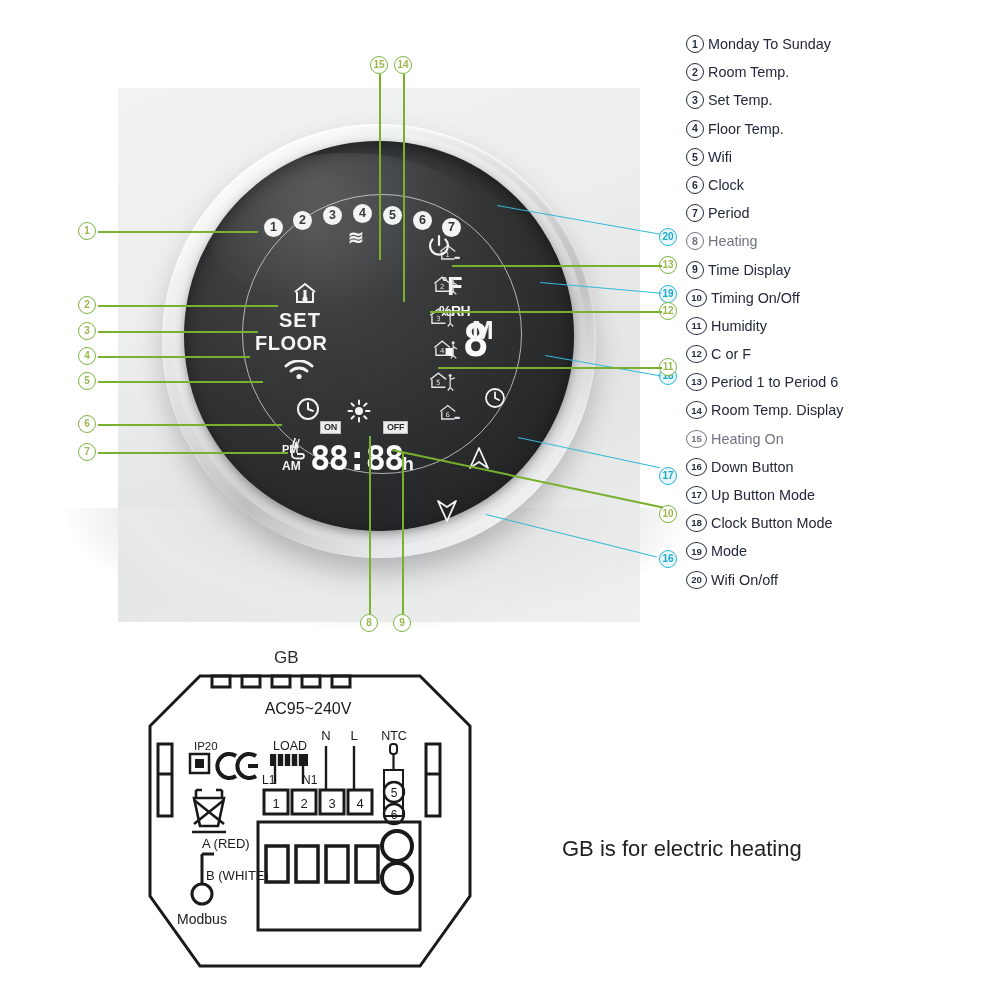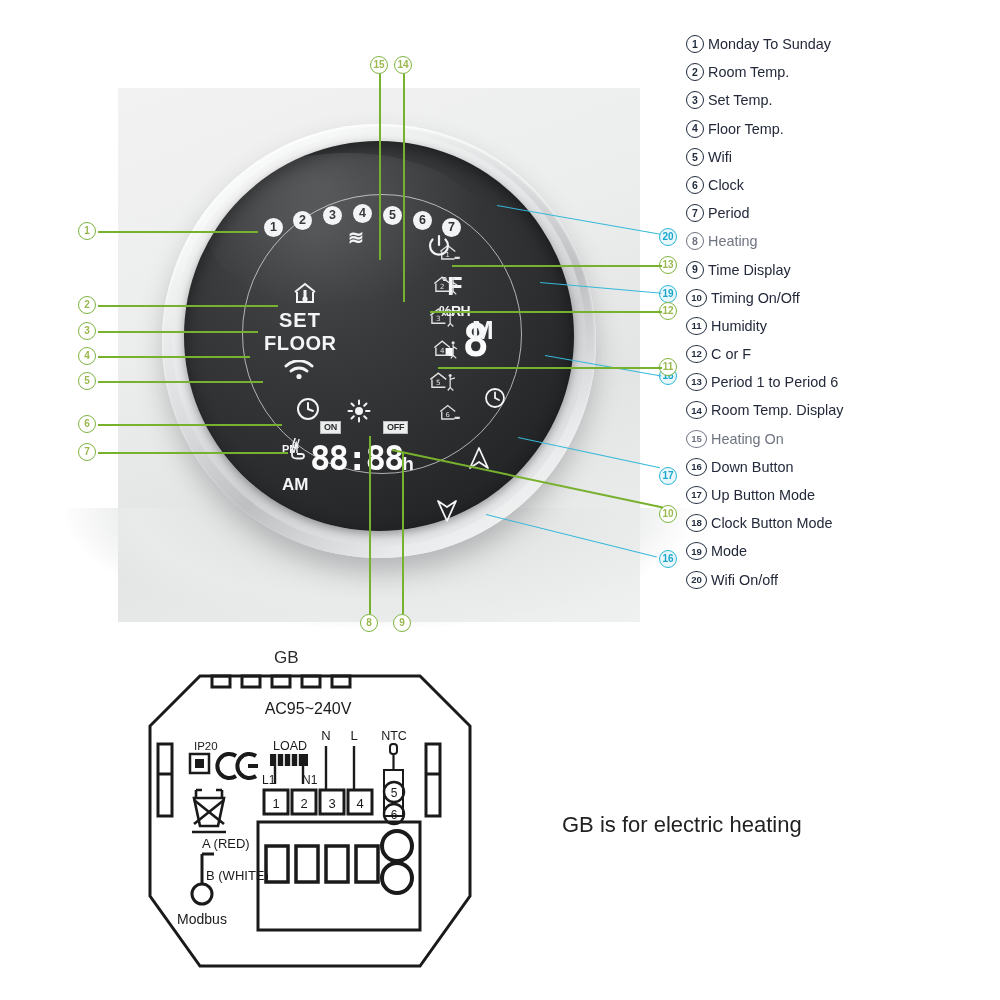--- a/index.html
+++ b/index.html
@@ -55,21 +55,21 @@
   #day-row .day{
     position:absolute;width:19px;height:19px;border-radius:50%;
     background:#f2f3f4;color:#2b2c2e;font-size:12.5px;font-weight:bold;
     display:flex;align-items:center;justify-content:center;line-height:1;
   }
   #heat-wave{
     position:absolute;font-size:19px;color:#f2f3f4;font-weight:bold;letter-spacing:-1px;
   }
   #room-temp-icon{position:absolute;left:108px;top:140px;}
   #set-label{position:absolute;left:95px;top:168px;font-size:20px;font-weight:bold;letter-spacing:1px;}
-  #floor-label{position:absolute;left:80px;top:191px;font-size:20px;font-weight:bold;letter-spacing:0.5px;}
+  #floor-label{position:absolute;left:71px;top:191px;font-size:20px;font-weight:bold;letter-spacing:0.5px;}
   #wifi-icon{position:absolute;left:100px;top:219px;}
   #clock-icon-lcd{position:absolute;left:112px;top:256px;}
   #flame-icon{position:absolute;left:104px;top:295px;}
   #big-digits{
     position:absolute;left:140px;top:128px;
     font-family:"DejaVu Sans Mono",monospace;
     font-size:92px;font-weight:bold;letter-spacing:-2px;line-height:1;
     color:#fbfbfc;text-shadow:0 0 6px rgba(255,255,255,0.25);
   }
   #unit-f{position:absolute;left:258px;top:131px;font-size:25px;font-weight:bold;}
@@ -77,21 +77,21 @@
   #rh-label{position:absolute;left:255px;top:162px;font-size:14px;font-weight:bold;letter-spacing:-0.5px;}
   #decimal-digit{
     position:absolute;left:252px;top:178px;
     font-family:"DejaVu Sans Mono",monospace;font-size:44px;font-weight:bold;line-height:1;color:#fbfbfc;
   }
   #sun-icon{position:absolute;left:163px;top:258px;}
   #period-col{position:absolute;left:244px;top:100px;width:60px;}
   .period-icon{position:relative;margin-bottom:6px;height:26px;}
   #time-row{position:absolute;left:126px;top:300px;}
   #pm-label{position:absolute;left:-28px;top:2px;font-size:11px;font-weight:bold;}
-  #am-label{position:absolute;left:-28px;top:34px;font-size:17px;font-weight:bold;}
+  #am-label{position:absolute;left:-28px;top:18px;font-size:12px;font-weight:bold;}
   #time-digits{
     font-family:"DejaVu Sans Mono",monospace;font-size:34px;font-weight:bold;
     letter-spacing:-2px;line-height:1;color:#fbfbfc;
   }
   #time-h{font-size:19px;font-weight:bold;}
   .onoff-badge{
     position:absolute;font-size:9px;font-weight:bold;color:#2b2c2e;background:#eceded;
     padding:1px 3px;border:1px solid #bdbec0;line-height:1;letter-spacing:-0.3px;
   }
   #badge-on{left:10px;top:-20px;}
@@ -130,21 +130,21 @@
   .legend-item.faded .legend-num,.legend-item.faded .legend-label{color:#6f7481;border-color:#6f7481;}
 
   
   #wiring-diagram{position:absolute;left:140px;top:648px;width:340px;height:330px;}
   #gb-title{position:absolute;left:134px;top:0px;font-size:17px;color:#2b2b2b;}
   #wiring-svg{position:absolute;left:0;top:18px;}
 
   
   #note-block{position:absolute;left:562px;top:800px;}
   #note-title{font-size:25px;font-weight:bold;color:#8cae4b;letter-spacing:0.5px;}
-  #note-text{font-size:22px;color:#222222;margin-top:12px;}
+  #note-text{font-size:22px;color:#222222;margin-top:36px;}
 </style>
 </head>
 <body>
 
 <div class="root">
 
   <div id="photo-panel">
     <div class="floorshadow"></div>
 
     <div id="thermostat-outer-ring">

